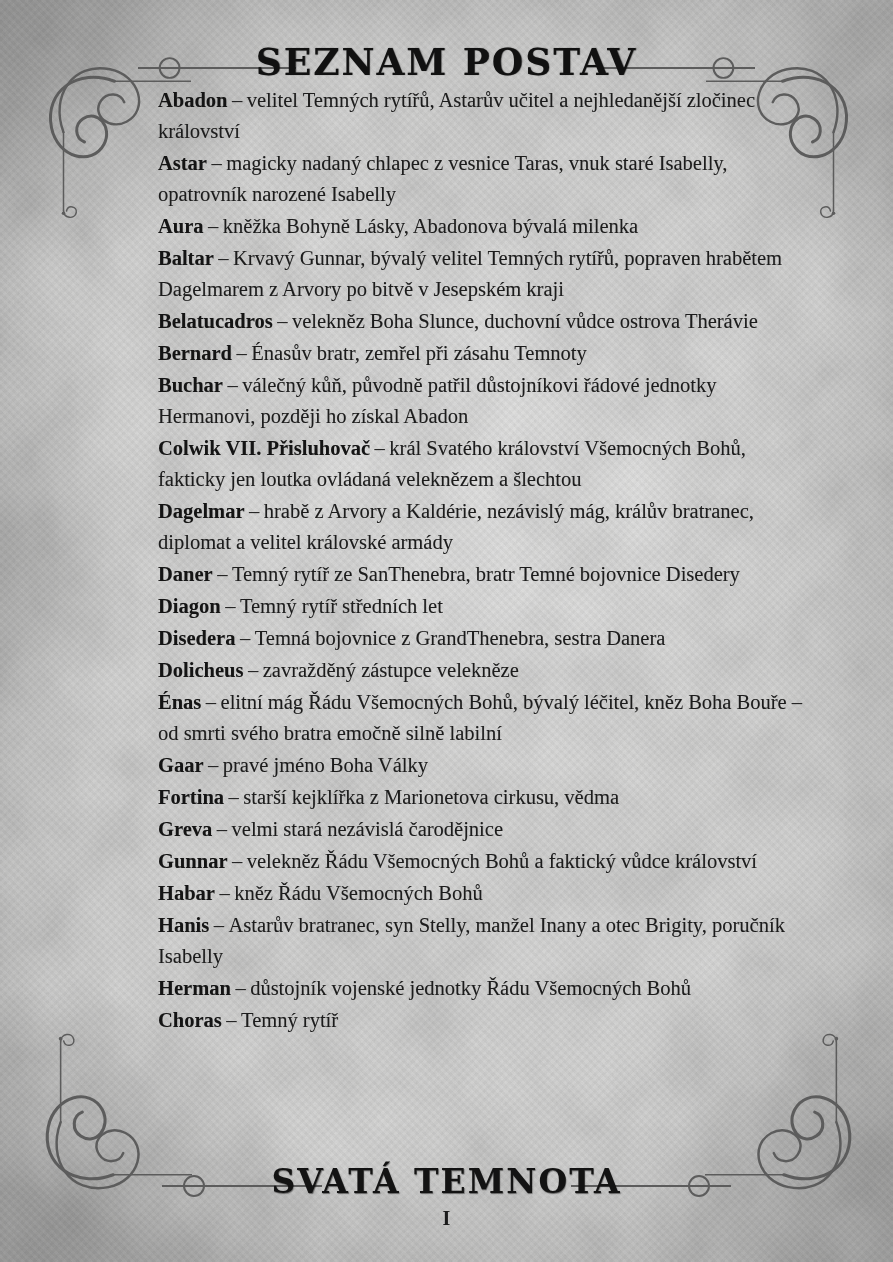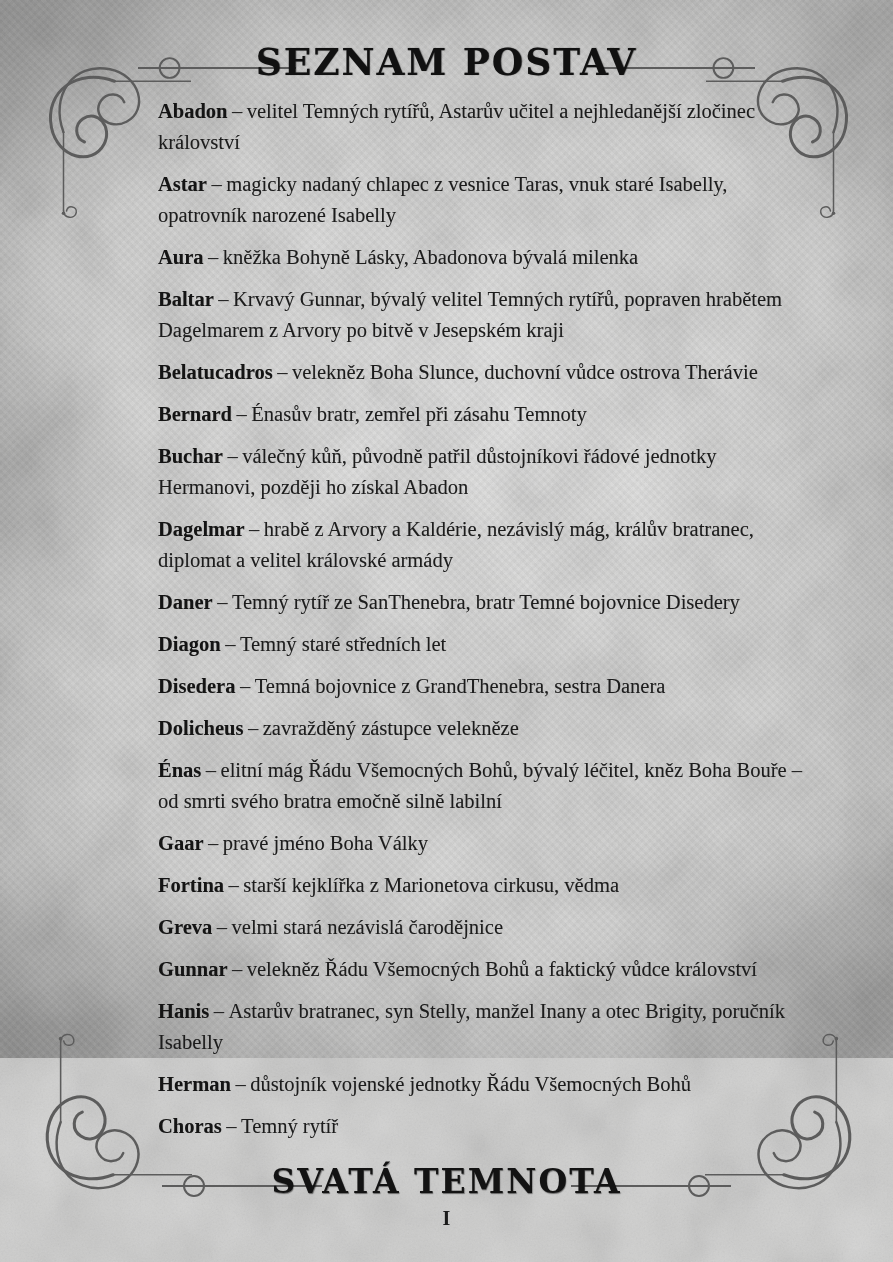--- a/index.html
+++ b/index.html
@@ -4,21 +4,21 @@
 <style>
   html, body { margin: 0; padding: 0; }
   body {
     width: 893px; height: 1262px;
     overflow: hidden;
     font-family: "Liberation Serif", "DejaVu Serif", serif;
     background: #cfcfce;
   }
   .page {
     position: relative;
-    width: 893px; height: 1058px;
+    width: 893px; height: 1262px;
     background:
       radial-gradient(ellipse 55% 40% at 52% 40%, rgba(255,255,255,0.38), rgba(255,255,255,0) 72%),
       radial-gradient(ellipse 38% 26% at 4% 3%, rgba(0,0,0,0.28), rgba(0,0,0,0) 70%),
       radial-gradient(ellipse 30% 20% at 98% 8%, rgba(0,0,0,0.16), rgba(0,0,0,0) 70%),
       radial-gradient(ellipse 42% 26% at 6% 97%, rgba(0,0,0,0.26), rgba(0,0,0,0) 72%),
       radial-gradient(ellipse 40% 26% at 96% 94%, rgba(0,0,0,0.24), rgba(0,0,0,0) 72%),
       radial-gradient(ellipse 26% 18% at 0% 45%, rgba(0,0,0,0.14), rgba(0,0,0,0) 70%),
       #d2d2d1;
   }
   .texture {
@@ -62,21 +62,21 @@
     color: #111;
     text-shadow: 0.6px 0.8px 1px rgba(10,10,10,0.55);
     transform: scaleY(1.04);
   }
   .char-list {
     position: absolute; z-index: 4;
     left: 158px; top: 85px;
     width: 660px;
   }
   .entry {
-    margin: 11px 0 1px 0;
+    margin: 0 0 1px 0;
     font-size: 20.5px;
     line-height: 31px;
     color: #1c1c1c;
     text-shadow: 0.3px 0.3px 0.5px rgba(20,20,20,0.25);
   }
   .char-name { font-weight: 700; color: #141414; }
   .dash { margin: 0 0.22em; }
   .footer-title {
     position: absolute; z-index: 4;
     left: 0; right: 0; top: 1162px;
@@ -210,27 +210,30 @@
       <p class="entry">
       <strong class="char-name">Belatucadros</strong><span class="dash">–</span><span class="char-desc">velekněz Boha Slunce, duchovní vůdce ostrova Therávie</span>
     </p>
       <p class="entry">
       <strong class="char-name">Bernard</strong><span class="dash">–</span><span class="char-desc">Énasův bratr, zemřel při zásahu Temnoty</span>
     </p>
       <p class="entry">
       <strong class="char-name">Buchar</strong><span class="dash">–</span><span class="char-desc">válečný kůň, původně patřil důstojníkovi řádové jednotky Hermanovi, později ho získal Abadon</span>
     </p>
       <p class="entry">
+      <strong class="char-name">Colwik VII. Přisluhovač</strong><span class="dash">–</span><span class="char-desc">král Svatého království Všemocných Bohů, fakticky jen loutka ovládaná veleknězem a šlechtou</span>
+    </p>
+      <p class="entry">
       <strong class="char-name">Dagelmar</strong><span class="dash">–</span><span class="char-desc">hrabě z Arvory a Kaldérie, nezávislý mág, králův bratranec, diplomat a velitel královské armády</span>
     </p>
       <p class="entry">
       <strong class="char-name">Daner</strong><span class="dash">–</span><span class="char-desc">Temný rytíř ze SanThenebra, bratr Temné bojovnice Disedery</span>
     </p>
       <p class="entry">
-      <strong class="char-name">Diagon</strong><span class="dash">–</span><span class="char-desc">Temný staré středních let</span>
+      <strong class="char-name">Diagon</strong><span class="dash">–</span><span class="char-desc">Temný rytíř středních let</span>
     </p>
       <p class="entry">
       <strong class="char-name">Disedera</strong><span class="dash">–</span><span class="char-desc">Temná bojovnice z GrandThenebra, sestra Danera</span>
     </p>
       <p class="entry">
       <strong class="char-name">Dolicheus</strong><span class="dash">–</span><span class="char-desc">zavražděný zástupce velekněze</span>
     </p>
       <p class="entry">
       <strong class="char-name">Énas</strong><span class="dash">–</span><span class="char-desc">elitní mág Řádu Všemocných Bohů, bývalý léčitel, kněz Boha Bouře – od smrti svého bratra emočně silně labilní</span>
     </p>
@@ -238,20 +241,23 @@
       <strong class="char-name">Gaar</strong><span class="dash">–</span><span class="char-desc">pravé jméno Boha Války</span>
     </p>
       <p class="entry">
       <strong class="char-name">Fortina</strong><span class="dash">–</span><span class="char-desc">starší kejklířka z Marionetova cirkusu, vědma</span>
     </p>
       <p class="entry">
       <strong class="char-name">Greva</strong><span class="dash">–</span><span class="char-desc">velmi stará nezávislá čarodějnice</span>
     </p>
       <p class="entry">
       <strong class="char-name">Gunnar</strong><span class="dash">–</span><span class="char-desc">velekněz Řádu Všemocných Bohů a faktický vůdce království</span>
+    </p>
+      <p class="entry">
+      <strong class="char-name">Habar</strong><span class="dash">–</span><span class="char-desc">kněz Řádu Všemocných Bohů</span>
     </p>
       <p class="entry">
       <strong class="char-name">Hanis</strong><span class="dash">–</span><span class="char-desc">Astarův bratranec, syn Stelly, manžel Inany a otec Brigity, poručník Isabelly</span>
     </p>
       <p class="entry">
       <strong class="char-name">Herman</strong><span class="dash">–</span><span class="char-desc">důstojník vojenské jednotky Řádu Všemocných Bohů</span>
     </p>
       <p class="entry">
       <strong class="char-name">Choras</strong><span class="dash">–</span><span class="char-desc">Temný rytíř</span>
     </p>

